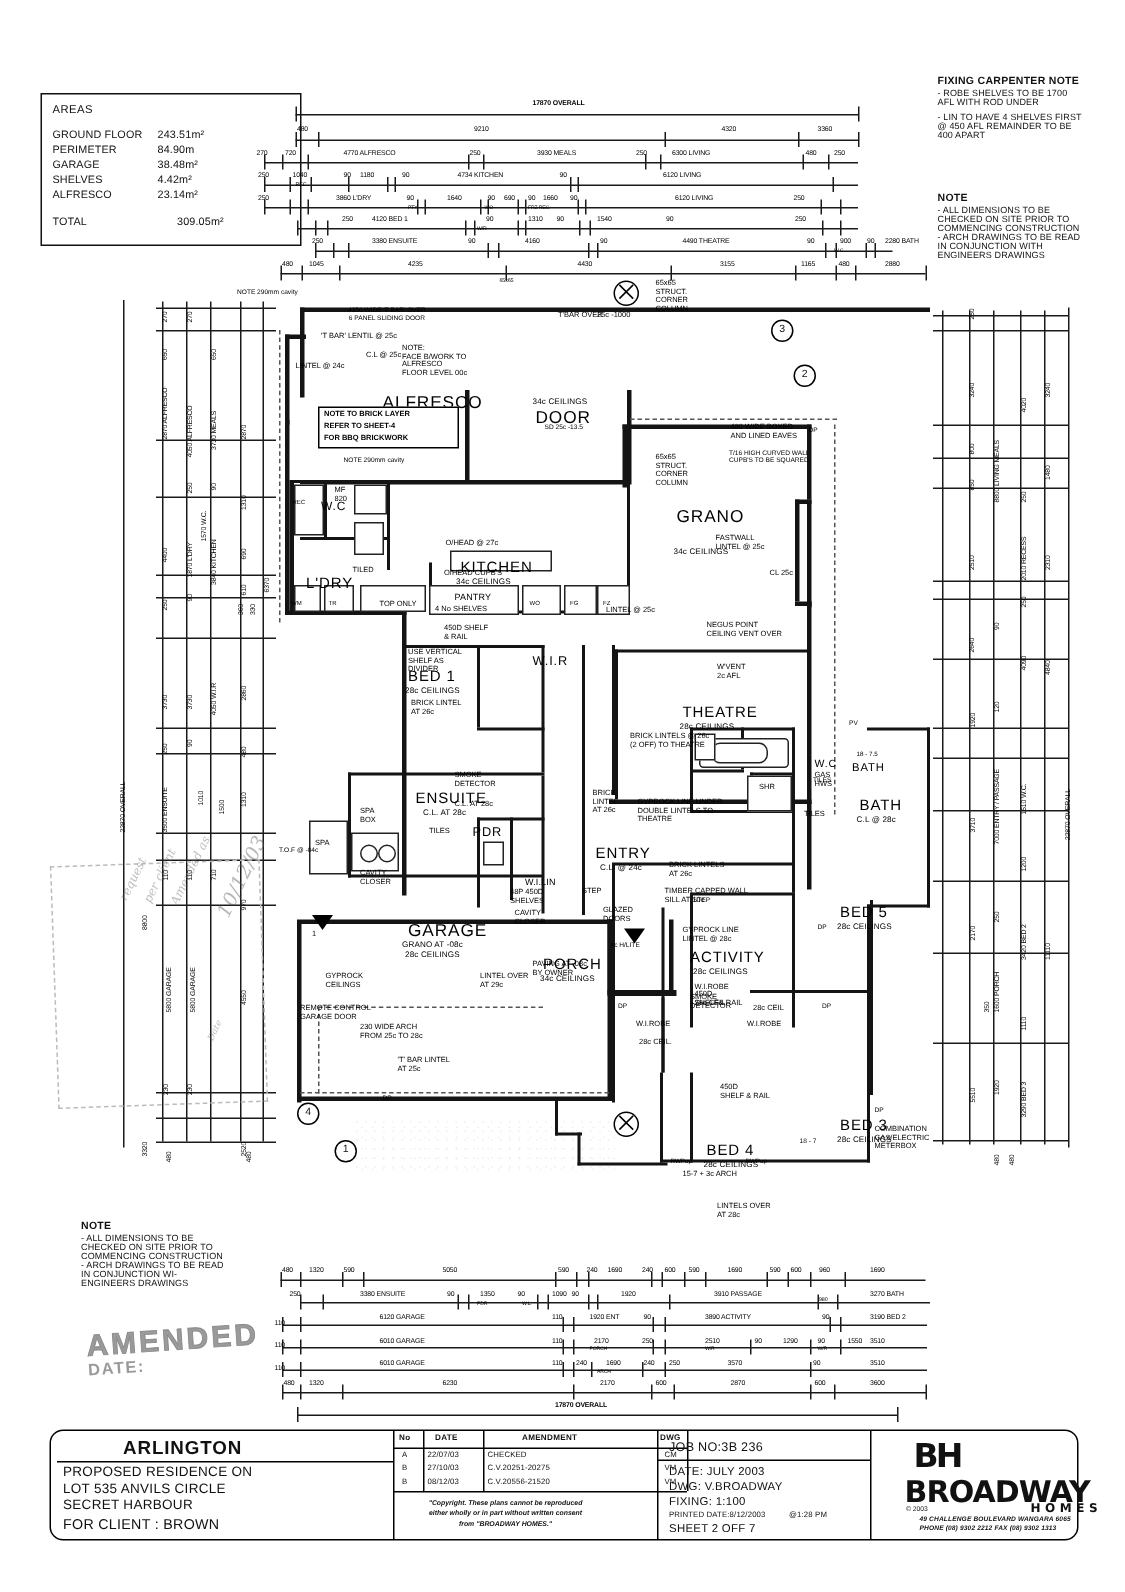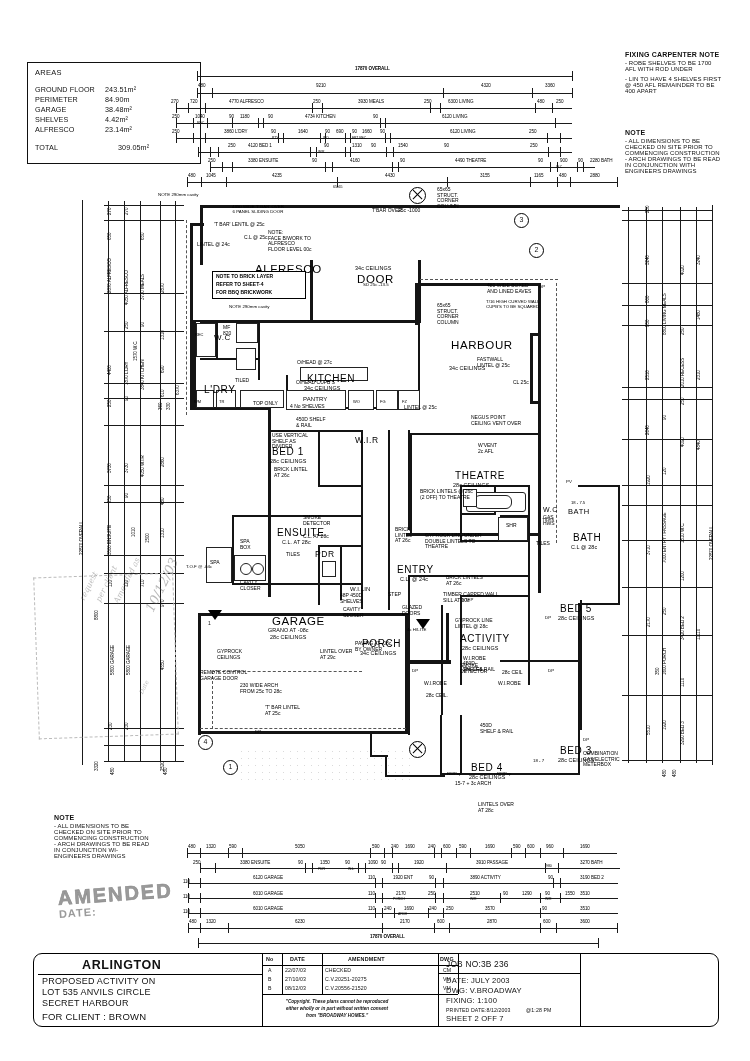--- a/index.html
+++ b/index.html
@@ -607,21 +607,21 @@
   <div>
     <div class="room big" style="left:255px;top:248px">ALFRESCO</div>
     <div class="sub" style="left:253px;top:260px">34c CEILINGS</div>
 
     <div class="room big" style="left:357px;top:258px">DOOR</div>
     <div class="sub" style="left:355px;top:250px">34c CEILINGS</div>
 
     <div class="room" style="left:307px;top:358px">KITCHEN</div>
     <div class="sub" style="left:304px;top:370px">34c CEILINGS</div>
 
-    <div class="room big" style="left:451px;top:324px">HARBOUR</div>
+    <div class="room big" style="left:451px;top:324px">GRANO</div>
     <div class="sub" style="left:449px;top:350px">34c CEILINGS</div>
 
     <div class="room" style="left:204px;top:369px">L'DRY</div>
     <div class="room" style="left:214px;top:318px;font-size:8px">W.C</div>
     <div class="sub" style="left:303px;top:381px;font-size:6px">PANTRY</div>
 
     <div class="room" style="left:272px;top:431px">BED 1</div>
     <div class="sub" style="left:270px;top:443px">28c CEILINGS</div>
 
     <div class="room" style="left:355px;top:420px;font-size:8.5px">W.I.R</div>
@@ -917,21 +917,21 @@
   </div>
 
   <div id="stamp">
     <div class="s1">AMENDED</div>
     <div class="s2">DATE:</div>
   </div>
 
   <div id="titleblock">
     <div id="tb-title">ARLINGTON</div>
     <div class="tbline" style="left:4px;top:20px;width:224px"></div>
-    <div class="tb-sub" style="top:22px">PROPOSED ACTIVITY ON</div>
+    <div class="tb-sub" style="top:22px">PROPOSED RESIDENCE ON</div>
     <div class="tb-sub" style="top:33px">LOT 535 ANVILS CIRCLE</div>
     <div class="tb-sub" style="top:44px">SECRET HARBOUR</div>
     <div id="tb-client">FOR CLIENT : BROWN</div>
     <div class="tbvline" style="left:228px;top:0;height:72px"></div>
 
     <div class="tbvline" style="left:248px;top:0;height:40px"></div>
     <div class="tbvline" style="left:288px;top:0;height:40px"></div>
     <div class="tbvline" style="left:404px;top:0;height:72px"></div>
     <div class="tbvline" style="left:424px;top:0;height:40px"></div>
     <div class="tbline" style="left:228px;top:11px;width:196px"></div>
@@ -964,15 +964,23 @@
     <div class="tbvline" style="left:546px;top:0;height:72px"></div>
     <div class="tbline" style="left:404px;top:19px;width:142px"></div>
     <div class="job" style="left:412px;top:5px">JOB NO:3B 236</div>
     <div class="jobs" style="left:412px;top:22px">DATE:  JULY 2003</div>
     <div class="jobs" style="left:412px;top:32px">DWG: V.BROADWAY</div>
     <div class="jobs" style="left:412px;top:42px">FIXING: 1:100</div>
     <div class="jobt" style="left:412px;top:53px">PRINTED DATE:8/12/2003</div>
     <div class="jobt" style="left:492px;top:53px">@1:28 PM</div>
     <div class="jobs" style="left:412px;top:60px">SHEET 2 OFF 7</div>
 
+    <div id="logo-wrap">
+      <div id="bh">BH</div>
+      <div id="bw">BROADWAY</div>
+      <div id="hm">HOMES</div>
+      <div id="cmark">© 2003</div>
+      <div class="addr" style="left:14px;top:54px">49 CHALLENGE BOULEVARD    WANGARA 6065</div>
+      <div class="addr" style="left:14px;top:60px">PHONE    (08) 9302 2212            FAX  (08) 9302 1313</div>
+    </div>
   </div>
 
 </div>
 
 </body></html>

